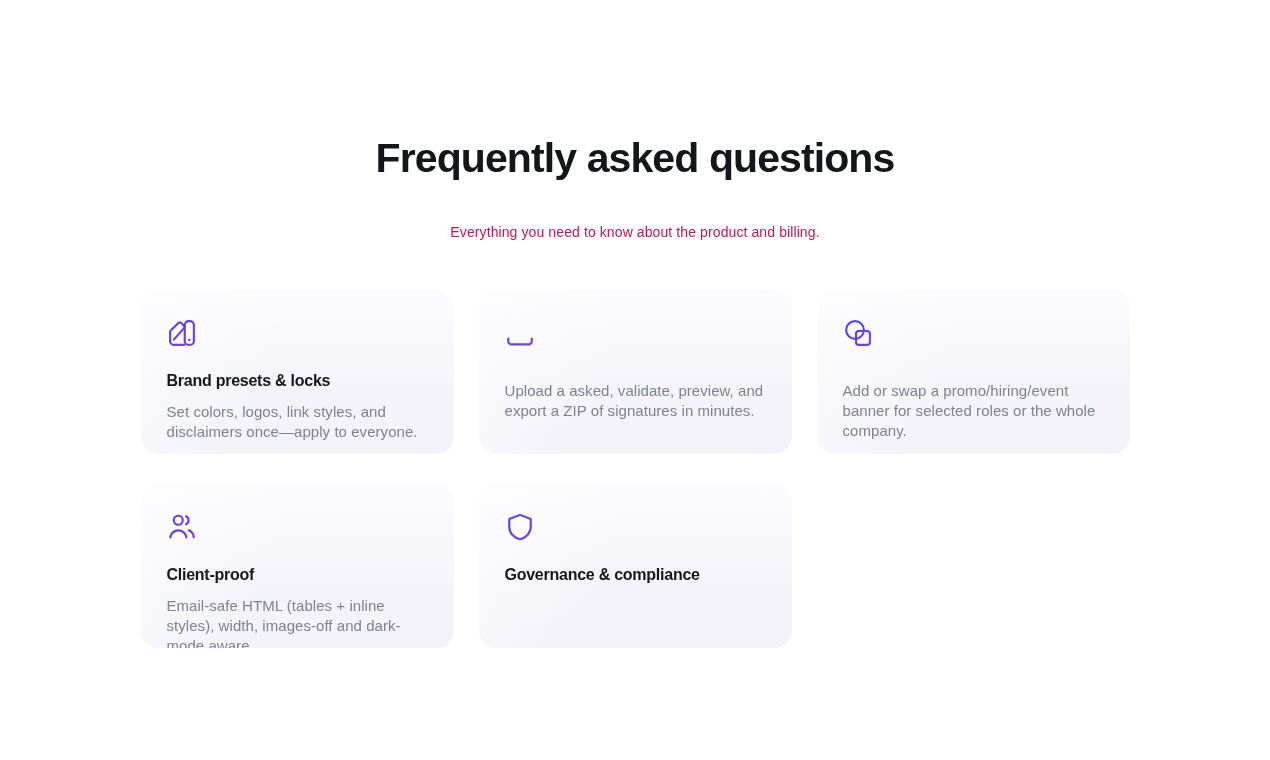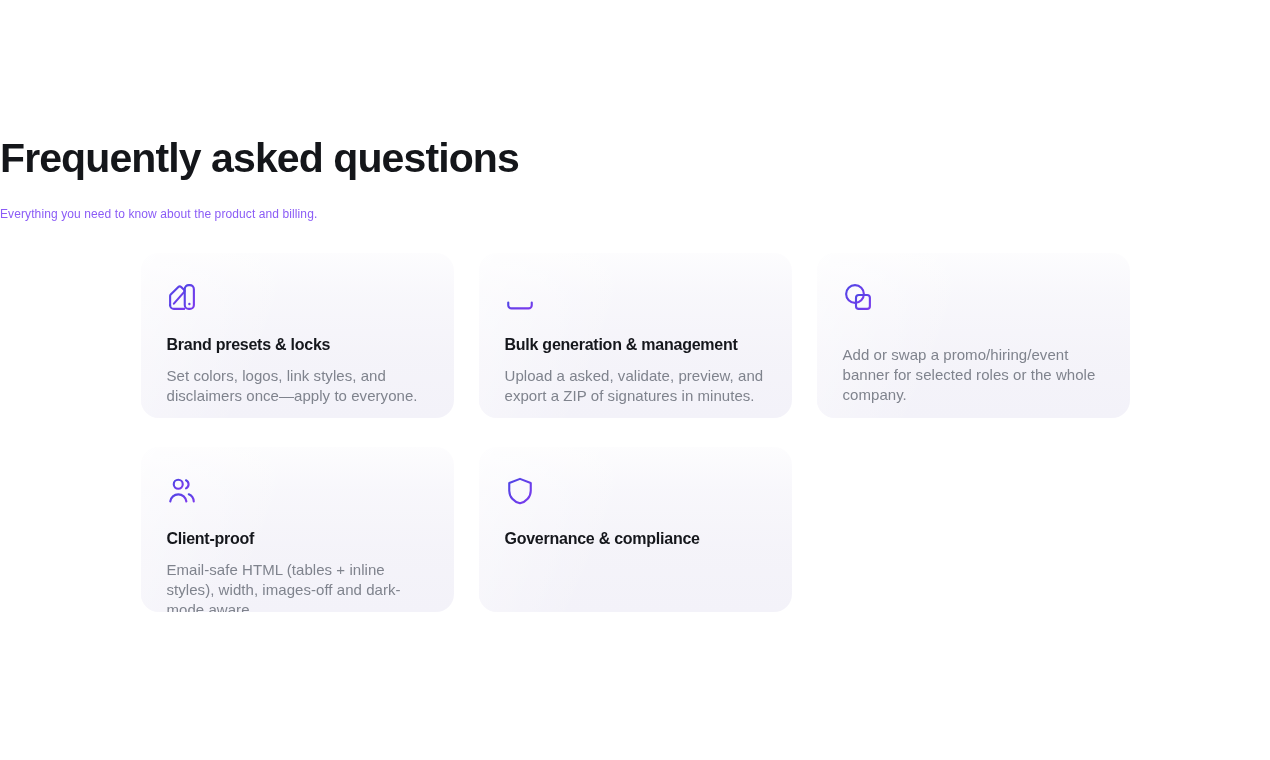--- a/index.html
+++ b/index.html
@@ -25,39 +25,39 @@
 
   .faq-section {
     position: absolute;
     left: 0;
     top: 0;
     width: 1270px;
     padding-top: 132px;
   }
 
   .faq-header {
-    text-align: left;
+    text-align: center;
   }
 
   .faq-title {
     margin: 0;
     font-size: 41px;
     line-height: 52px;
     font-weight: bold;
     letter-spacing: -0.9px;
     color: #14161a;
   }
 
   .faq-subtitle {
-    margin: 0;
+    margin: 18px;
     padding-top: 21px;
-    font-size: 12px;
+    font-size: 14px;
     line-height: 18px;
     font-weight: normal;
-    color: #8b5cf6;
+    color: #be185d;
     letter-spacing: 0.1px;
   }
 
   .cards-grid {
     width: 990px;
     margin: 0 auto;
     padding-top: 30px;
     display: grid;
     grid-template-columns: repeat(3, 313px);
     column-gap: 25px;
@@ -170,21 +170,20 @@
                 <stop offset="100%" stop-color="#7c3aed"></stop>
               </linearGradient>
             </defs>
             <path d="M7.2 3.2h9.6" stroke="url(#g2)" stroke-width="1.7" stroke-linecap="round"></path>
             <path d="M6.3 6.6h11.4" stroke="url(#g2)" stroke-width="1.7" stroke-linecap="round"></path>
             <path d="M5.4 10h13.2" stroke="url(#g2)" stroke-width="1.7" stroke-linecap="round"></path>
             <path d="M4.5 13.4h15" stroke="url(#g2)" stroke-width="1.7" stroke-linecap="round"></path>
             <path d="M2.6 16.4v2.1a2.6 2.6 0 0 0 2.6 2.6h13.6a2.6 2.6 0 0 0 2.6-2.6v-2.1" stroke="url(#g2)" stroke-width="1.7" stroke-linecap="round" stroke-linejoin="round"></path>
           </svg>
         </span>
-        <h3 class="card-title">Bulk generation &amp; management</h3>
         <p class="card-desc">Upload a asked, validate, preview, and export a ZIP of signatures in minutes.</p>
       </div>
 
       <div class="faq-card">
         <span class="card-icon">
           <svg viewBox="0 0 24 24" fill="none">
             <defs>
               <linearGradient id="g3" x1="0" y1="0" x2="1" y2="1">
                 <stop offset="0%" stop-color="#4f46e5"></stop>
                 <stop offset="100%" stop-color="#7c3aed"></stop>

